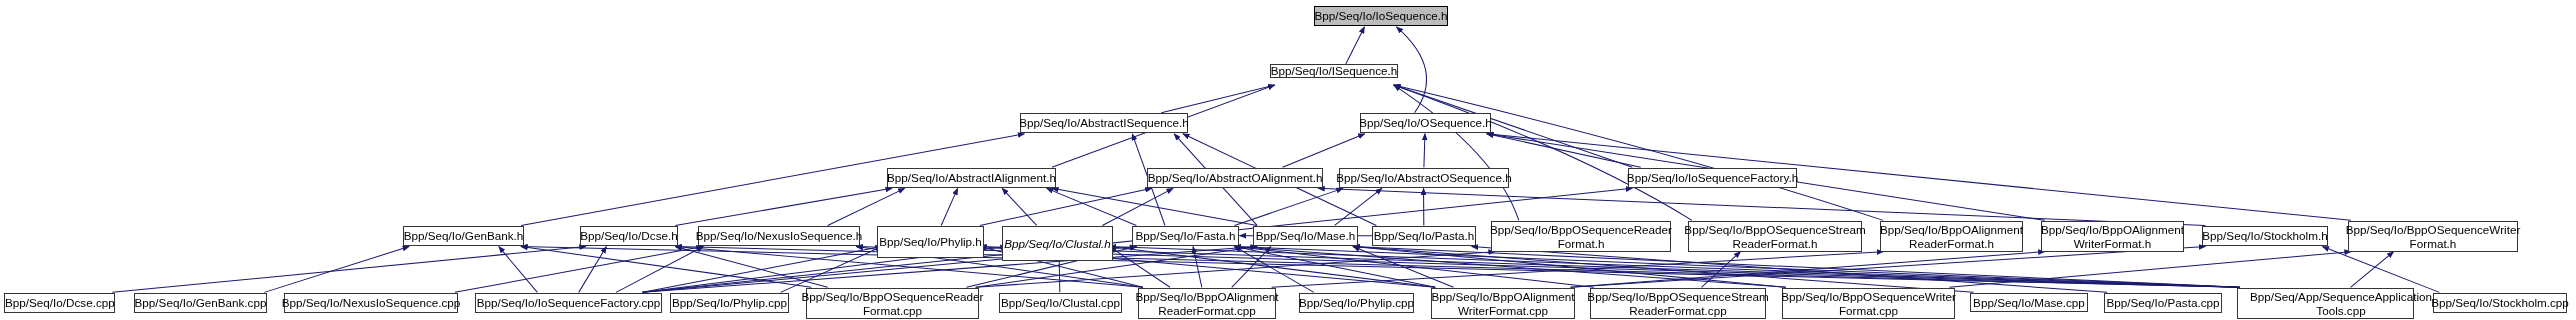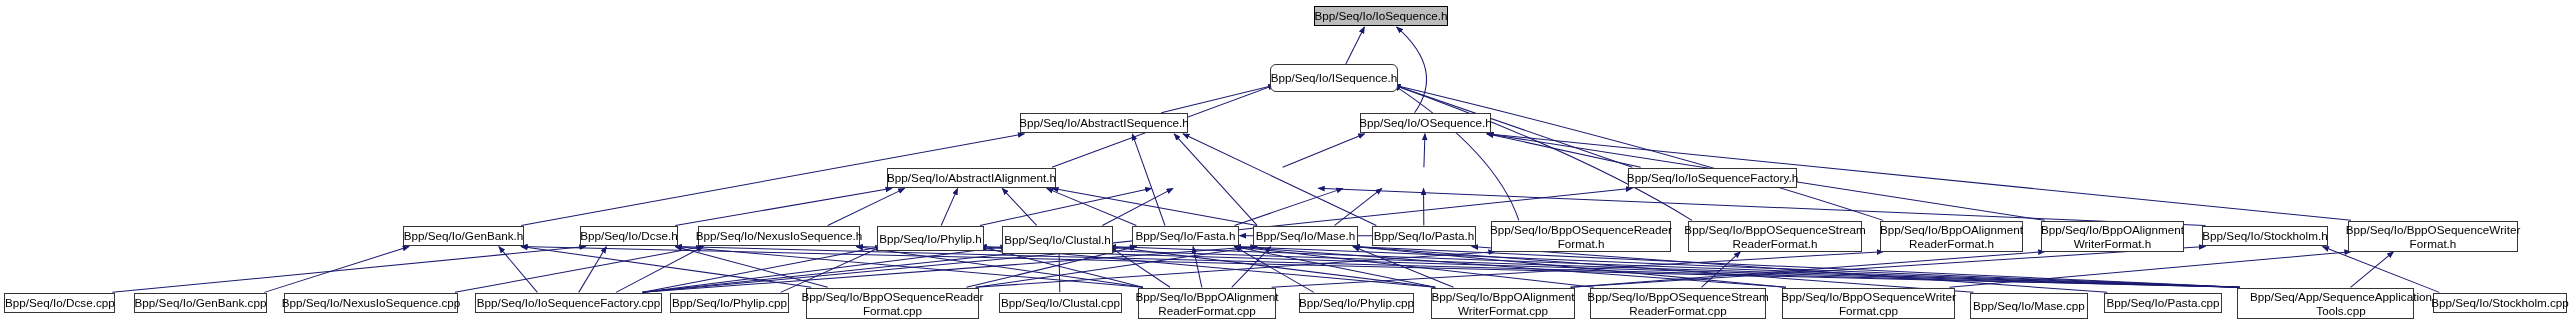--- a/index.html
+++ b/index.html
@@ -113,30 +113,32 @@
       <path d="M3077,395 L1345,339" fill="none" stroke="#191970" stroke-width="1.4" marker-end="url(#arrow)"></path>
       <path d="M3077,395 L1523,339" fill="none" stroke="#191970" stroke-width="1.4" marker-end="url(#arrow)"></path>
       <path d="M3077,395 L926,339" fill="none" stroke="#191970" stroke-width="1.4" marker-end="url(#arrow)"></path>
       <path d="M3077,395 L714,339" fill="none" stroke="#191970" stroke-width="1.4" marker-end="url(#arrow)"></path>
       <path d="M3077,395 L1175,339" fill="none" stroke="#191970" stroke-width="1.4" marker-end="url(#arrow)"></path>
       <path d="M3229.5,395 L3288.7,346" fill="none" stroke="#191970" stroke-width="1.4" marker-end="url(#arrow)"></path>
       <path d="M3351.625,402 L3191,339" fill="none" stroke="#191970" stroke-width="1.4" marker-end="url(#arrow)"></path>
     </svg>
 
 <div class="gnode root" style="left: 1314px; top: 5.8px; width: 134px; height: 20.4px;">Bpp/Seq/Io/IoSequence.h</div>
-    <div class="gnode" style="left: 1270px; top: 64px; width: 128px; height: 28px; border-radius: 6px;">Bpp/Seq/Io/ISequence.h</div>
+    <div class="gnode" style="left: 1270px; top: 64px; width: 128px; height: 14px;">Bpp/Seq/Io/ISequence.h</div>
     <div class="gnode" style="left: 1020px; top: 113px; width: 168px; height: 20.4px;">Bpp/Seq/Io/AbstractISequence.h</div>
     <div class="gnode" style="left: 1360px; top: 113px; width: 131px; height: 20.4px;">Bpp/Seq/Io/OSequence.h</div>
     <div class="gnode" style="left: 887px; top: 168px; width: 169px; height: 20.4px;">Bpp/Seq/Io/AbstractIAlignment.h</div>
+    <div class="gnode" style="left: 1147px; top: 168px; width: 176px; height: 20.4px;">Bpp/Seq/Io/AbstractOAlignment.h</div>
+    <div class="gnode" style="left: 1339px; top: 168px; width: 170px; height: 20.4px;">Bpp/Seq/Io/AbstractOSequence.h</div>
     <div class="gnode" style="left: 1628px; top: 168px; width: 169px; height: 20.4px;">Bpp/Seq/Io/IoSequenceFactory.h</div>
     <div class="gnode" style="left: 403px; top: 226px; width: 121px; height: 20.4px;">Bpp/Seq/Io/GenBank.h</div>
     <div class="gnode" style="left: 580px; top: 226px; width: 98px; height: 20.4px;">Bpp/Seq/Io/Dcse.h</div>
     <div class="gnode" style="left: 698px; top: 226px; width: 162px; height: 20.4px;">Bpp/Seq/Io/NexusIoSequence.h</div>
-    <div class="gnode" style="left: 877px; top: 226px; width: 107px; height: 25px;">Bpp/Seq/Io/Phylip.h</div>
-    <div class="gnode" style="left: 1002px; top: 226px; width: 111px; height: 28px;">Bpp/Seq/Io/Clustal.h</div>
+    <div class="gnode" style="left: 877px; top: 226px; width: 107px; height: 32px;">Bpp/Seq/Io/Phylip.h</div>
+    <div class="gnode" style="left: 1002px; top: 226px; width: 111px; height: 35px; font-style: italic;">Bpp/Seq/Io/Clustal.h</div>
     <div class="gnode" style="left: 1132px; top: 226px; width: 107px; height: 20.4px;">Bpp/Seq/Io/Fasta.h</div>
     <div class="gnode" style="left: 1253px; top: 226px; width: 105px; height: 20.4px;">Bpp/Seq/Io/Mase.h</div>
     <div class="gnode" style="left: 1372px; top: 226px; width: 104px; height: 20.4px;">Bpp/Seq/Io/Pasta.h</div>
     <div class="gnode" style="left: 1491px; top: 221px; width: 180px; height: 31px;">Bpp/Seq/Io/BppOSequenceReader
 Format.h</div>
     <div class="gnode" style="left: 1688px; top: 221px; width: 174px; height: 31px;">Bpp/Seq/Io/BppOSequenceStream
 ReaderFormat.h</div>
     <div class="gnode" style="left: 1880px; top: 221px; width: 143px; height: 31px;">Bpp/Seq/Io/BppOAlignment
 ReaderFormat.h</div>
     <div class="gnode" style="left: 2041px; top: 221px; width: 143px; height: 31px;">Bpp/Seq/Io/BppOAlignment
@@ -154,19 +156,19 @@
     <div class="gnode" style="left: 999px; top: 293px; width: 123px; height: 20.4px;">Bpp/Seq/Io/Clustal.cpp</div>
     <div class="gnode" style="left: 1138px; top: 288px; width: 138px; height: 31px;">Bpp/Seq/Io/BppOAlignment
 ReaderFormat.cpp</div>
     <div class="gnode" style="left: 1299px; top: 293px; width: 115px; height: 20.4px;">Bpp/Seq/Io/Phylip.cpp</div>
     <div class="gnode" style="left: 1431px; top: 288px; width: 144px; height: 31px;">Bpp/Seq/Io/BppOAlignment
 WriterFormat.cpp</div>
     <div class="gnode" style="left: 1590px; top: 288px; width: 176px; height: 31px;">Bpp/Seq/Io/BppOSequenceStream
 ReaderFormat.cpp</div>
     <div class="gnode" style="left: 1782px; top: 288px; width: 173px; height: 31px;">Bpp/Seq/Io/BppOSequenceWriter
 Format.cpp</div>
-    <div class="gnode" style="left: 1970px; top: 293px; width: 118px; height: 26px;">Bpp/Seq/Io/Mase.cpp</div>
+    <div class="gnode" style="left: 1970px; top: 293px; width: 118px; height: 19px;">Bpp/Seq/Io/Mase.cpp</div>
     <div class="gnode" style="left: 2104px; top: 293px; width: 118px; height: 20.4px;">Bpp/Seq/Io/Pasta.cpp</div>
     <div class="gnode" style="left: 2237px; top: 288px; width: 177px; height: 31px; padding-left: 31px;">Bpp/Seq/App/SequenceApplication
 Tools.cpp</div>
     <div class="gnode" style="left: 2433px; top: 293px; width: 134px; height: 20.4px;">Bpp/Seq/Io/Stockholm.cpp</div>
   </div>
 
 
 </body></html>

